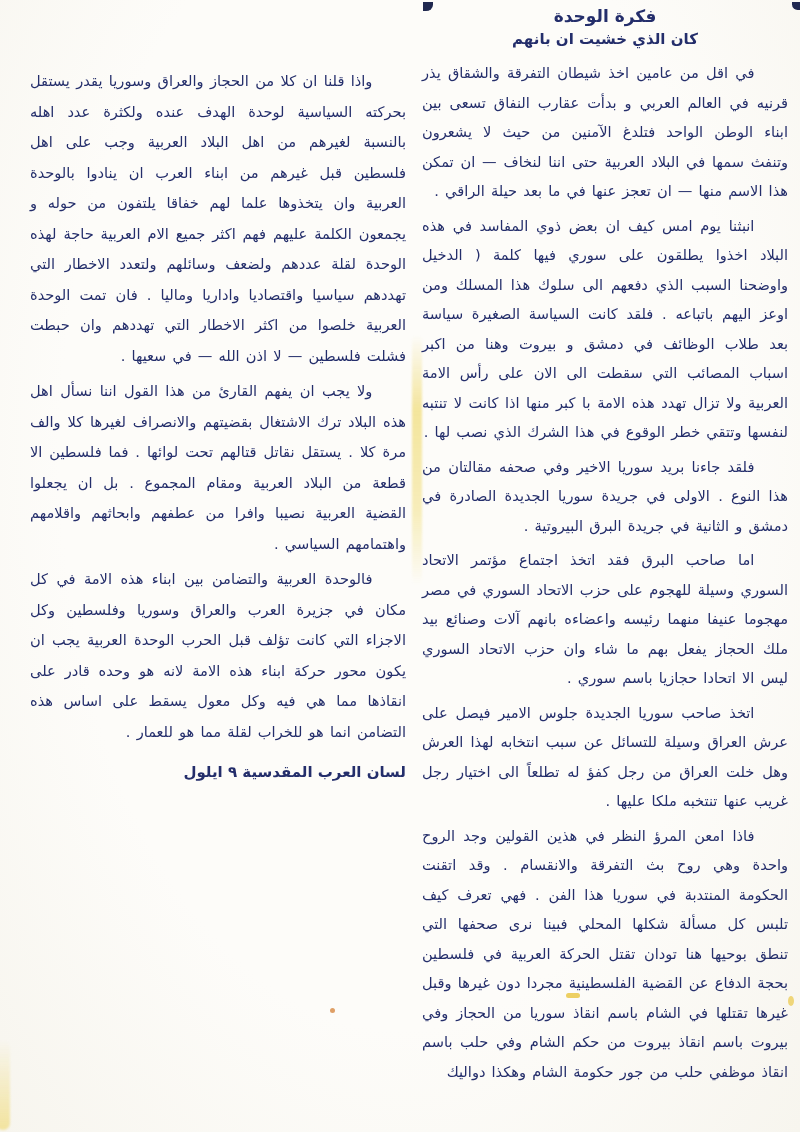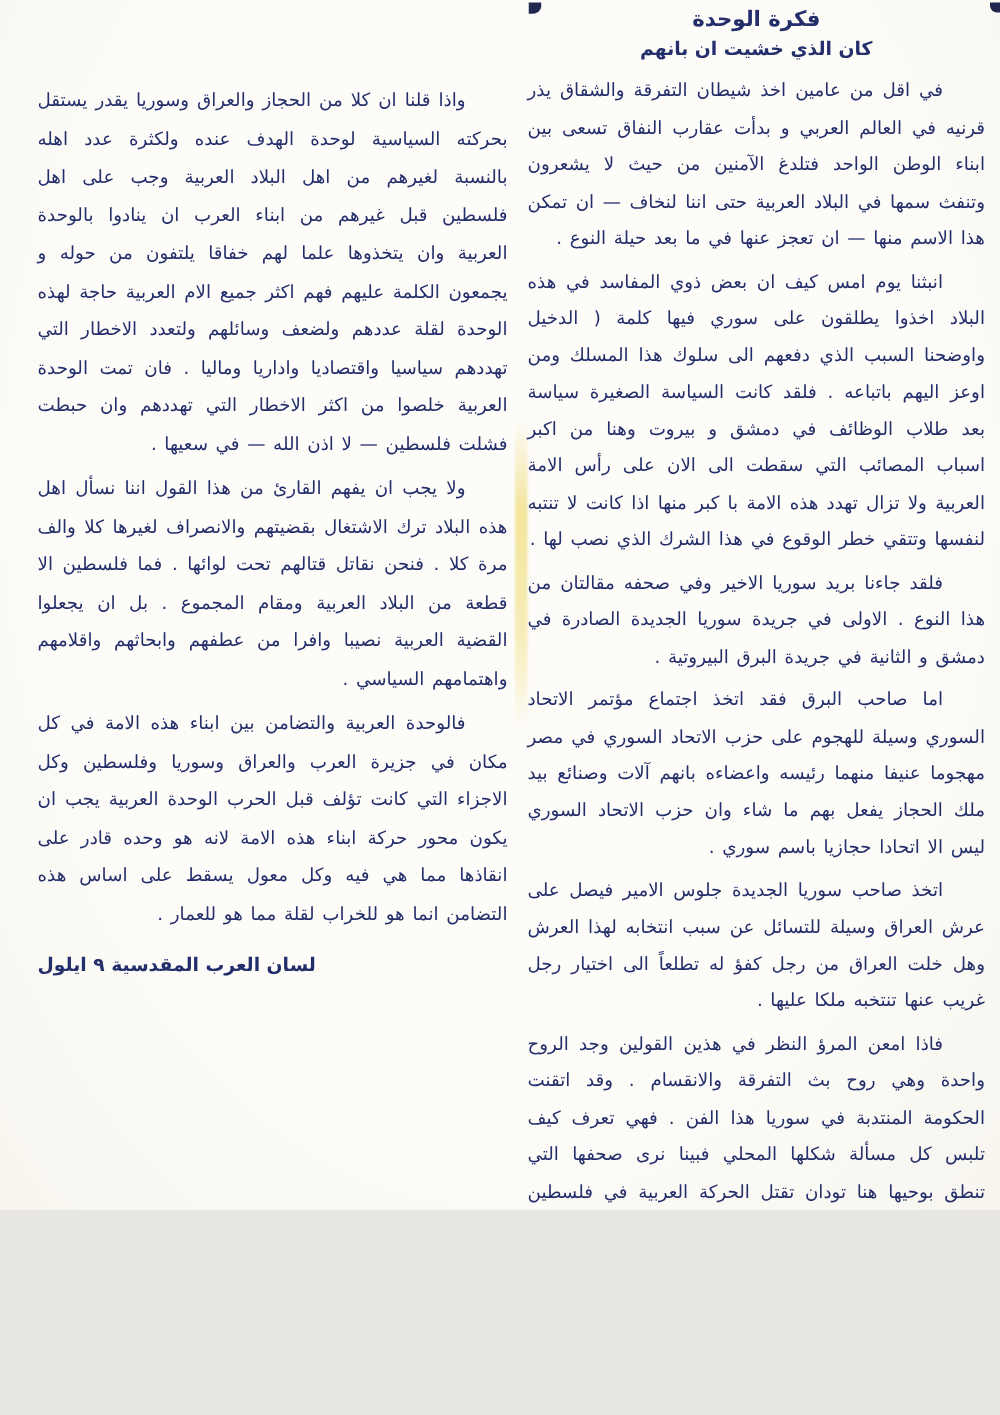--- a/index.html
+++ b/index.html
@@ -1,18 +1,18 @@
 <!DOCTYPE html>
 <html lang="ar" dir="rtl"><head>
 <meta charset="utf-8">
 <style>
   html,body{margin:0;padding:0;background:#e8e6e0;}
   .page{
     position:relative;
-    width:800px;height:968px;
+    width:800px;height:1132px;
     margin:0 auto;
     background:
       radial-gradient(ellipse at 50% 40%, #fdfcf9 60%, #f7f5ee 100%);
     overflow:hidden;
     font-family:"DejaVu Sans", sans-serif;
     color:#242e6b;
     direction:rtl;
   }
   
   .stain{position:absolute;pointer-events:none;}
@@ -52,52 +52,52 @@
     font-size:14.6px;
     line-height:29.5px;
     text-align:justify;
     text-indent:2.3em;
     word-spacing:1.5px;
   }
   .left-col .paras p{line-height:30.5px;}
   .signature{
     margin-top:16px;
     font-size:15px;
-    text-align:left;
+    text-align:right;
     font-weight:bold;
   }
 </style>
 </head>
 <body>
 
 <div class="page">
 
   <div class="stain gutter"></div>
   <div class="stain corner-bl"></div>
   <div class="stain dot-a"></div>
   <div class="stain dot-b"></div>
   <div class="stain dot-c"></div>
   <div class="speck tl"></div>
   <div class="speck tr"></div>
 
   <div class="col right-col">
     <h1 class="title">فكرة الوحدة</h1>
     <h2 class="subtitle">كان الذي خشيت ان بانهم</h2>
     <div class="paras">
-        <p>في اقل من عامين اخذ شيطان التفرقة والشقاق يذر قرنيه في العالم العربي و بدأت عقارب النفاق تسعى بين ابناء الوطن الواحد فتلدغ الآمنين من حيث لا يشعرون وتنفث سمها في البلاد العربية حتى اننا لنخاف — ان تمكن هذا الاسم منها — ان تعجز عنها في ما بعد حيلة النوع .</p>
+        <p>في اقل من عامين اخذ شيطان التفرقة والشقاق يذر قرنيه في العالم العربي و بدأت عقارب النفاق تسعى بين ابناء الوطن الواحد فتلدغ الآمنين من حيث لا يشعرون وتنفث سمها في البلاد العربية حتى اننا لنخاف — ان تمكن هذا الاسم منها — ان تعجز عنها في ما بعد حيلة الراقي .</p>
         <p>انبثنا يوم امس كيف ان بعض ذوي المفاسد في هذه البلاد اخذوا يطلقون على سوري فيها كلمة ( الدخيل واوضحنا السبب الذي دفعهم الى سلوك هذا المسلك ومن اوعز اليهم باتباعه . فلقد كانت السياسة الصغيرة سياسة بعد طلاب الوظائف في دمشق و بيروت وهنا من اكبر اسباب المصائب التي سقطت الى الان على رأس الامة العربية ولا تزال تهدد هذه الامة با كبر منها اذا كانت لا تنتبه لنفسها وتتقي خطر الوقوع في هذا الشرك الذي نصب لها .</p>
         <p>فلقد جاءنا بريد سوريا الاخير وفي صحفه مقالتان من هذا النوع . الاولى في جريدة سوريا الجديدة الصادرة في دمشق و الثانية في جريدة البرق البيروتية .</p>
         <p>اما صاحب البرق فقد اتخذ اجتماع مؤتمر الاتحاد السوري وسيلة للهجوم على حزب الاتحاد السوري في مصر مهجوما عنيفا منهما رئيسه واعضاءه بانهم آلات وصنائع بيد ملك الحجاز يفعل بهم ما شاء وان حزب الاتحاد السوري ليس الا اتحادا حجازيا باسم سوري .</p>
         <p>اتخذ صاحب سوريا الجديدة جلوس الامير فيصل على عرش العراق وسيلة للتسائل عن سبب انتخابه لهذا العرش وهل خلت العراق من رجل كفؤ له تطلعاً الى اختيار رجل غريب عنها تنتخبه ملكا عليها .</p>
         <p>فاذا امعن المرؤ النظر في هذين القولين وجد الروح واحدة وهي روح بث التفرقة والانقسام . وقد اتقنت الحكومة المنتدبة في سوريا هذا الفن . فهي تعرف كيف تلبس كل مسألة شكلها المحلي فبينا نرى صحفها التي تنطق بوحيها هنا تودان تقتل الحركة العربية في فلسطين بحجة الدفاع عن القضية الفلسطينية مجردا دون غيرها وقبل غيرها تقتلها في الشام باسم انقاذ سوريا من الحجاز وفي بيروت باسم انقاذ بيروت من حكم الشام وفي حلب باسم انقاذ موظفي حلب من جور حكومة الشام وهكذا دواليك</p>
       </div>
   </div>
 
   <div class="col left-col">
     <div class="paras">
         <p>واذا قلنا ان كلا من الحجاز والعراق وسوريا يقدر يستقل بحركته السياسية لوحدة الهدف عنده ولكثرة عدد اهله بالنسبة لغيرهم من اهل البلاد العربية وجب على اهل فلسطين قبل غيرهم من ابناء العرب ان ينادوا بالوحدة العربية وان يتخذوها علما لهم خفاقا يلتفون من حوله و يجمعون الكلمة عليهم فهم اكثر جميع الام العربية حاجة لهذه الوحدة لقلة عددهم ولضعف وسائلهم ولتعدد الاخطار التي تهددهم سياسيا واقتصاديا واداريا وماليا . فان تمت الوحدة العربية خلصوا من اكثر الاخطار التي تهددهم وان حبطت فشلت فلسطين — لا اذن الله — في سعيها .</p>
-        <p>ولا يجب ان يفهم القارئ من هذا القول اننا نسأل اهل هذه البلاد ترك الاشتغال بقضيتهم والانصراف لغيرها كلا والف مرة كلا . فنحن نقاتل قتالهم تحت لوائها . فما فلسطين الا قطعة من البلاد العربية ومقام المجموع . بل ان يجعلوا القضية العربية نصيبا وافرا من عطفهم وابحاثهم واقلامهم واهتمامهم السياسي .</p>
+        <p>ولا يجب ان يفهم القارئ من هذا القول اننا نسأل اهل هذه البلاد ترك الاشتغال بقضيتهم والانصراف لغيرها كلا والف مرة كلا . يستقل نقاتل قتالهم تحت لوائها . فما فلسطين الا قطعة من البلاد العربية ومقام المجموع . بل ان يجعلوا القضية العربية نصيبا وافرا من عطفهم وابحاثهم واقلامهم واهتمامهم السياسي .</p>
         <p>فالوحدة العربية والتضامن بين ابناء هذه الامة في كل مكان في جزيرة العرب والعراق وسوريا وفلسطين وكل الاجزاء التي كانت تؤلف قبل الحرب الوحدة العربية يجب ان يكون محور حركة ابناء هذه الامة لانه هو وحده قادر على انقاذها مما هي فيه وكل معول يسقط على اساس هذه التضامن انما هو للخراب لقلة مما هو للعمار .</p>
       </div>
     <div class="signature">لسان العرب المقدسية ٩ ايلول</div>
   </div>
 
 </div>
 
 </body></html>

